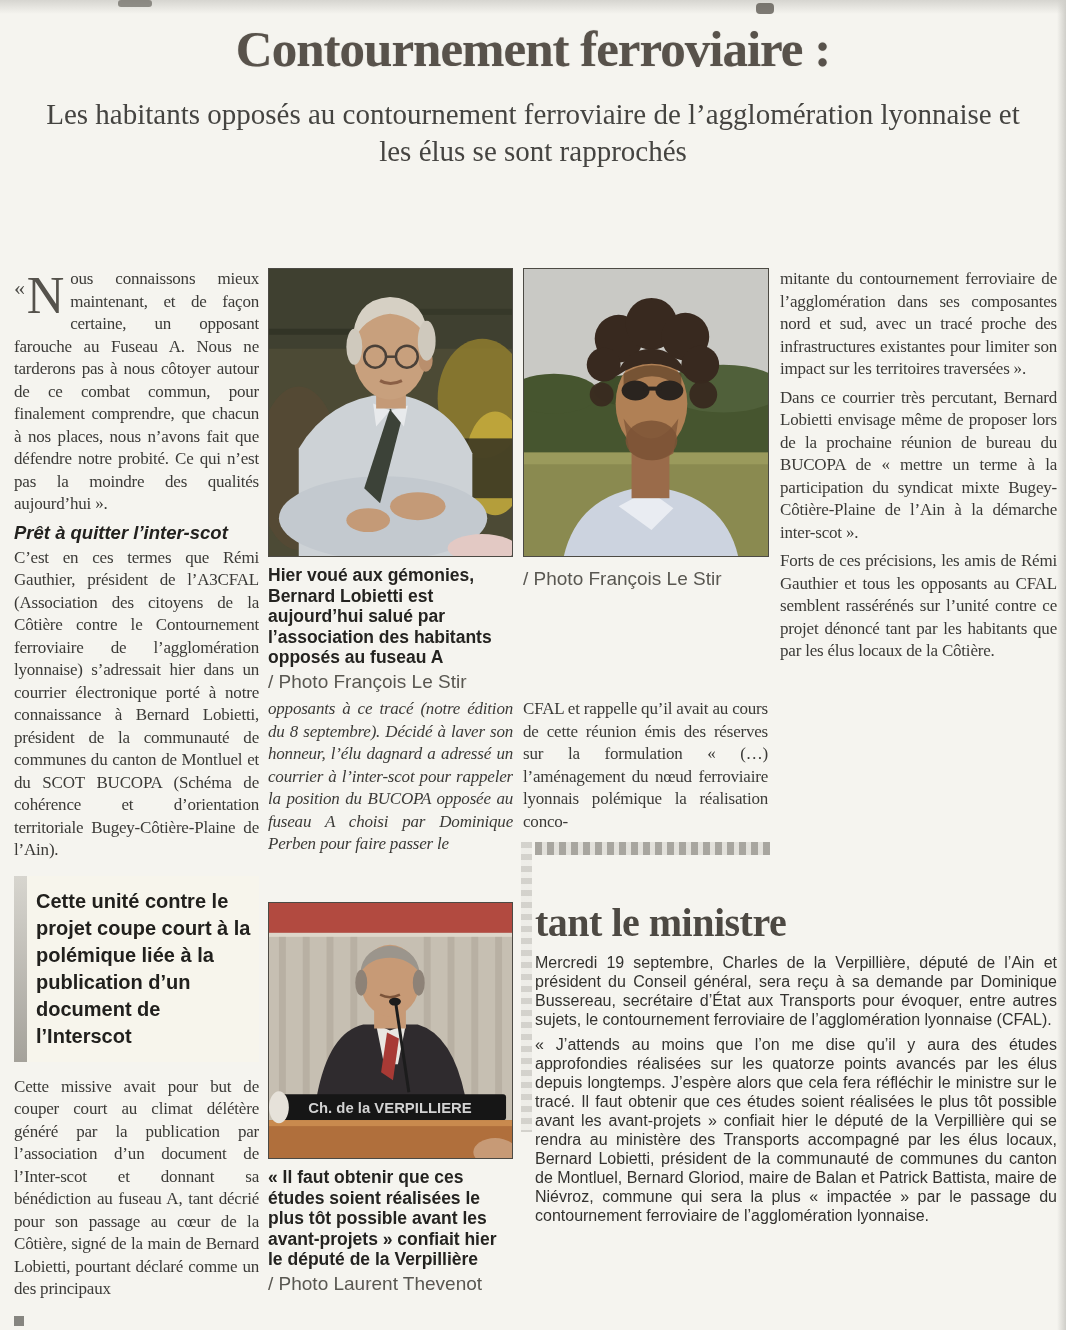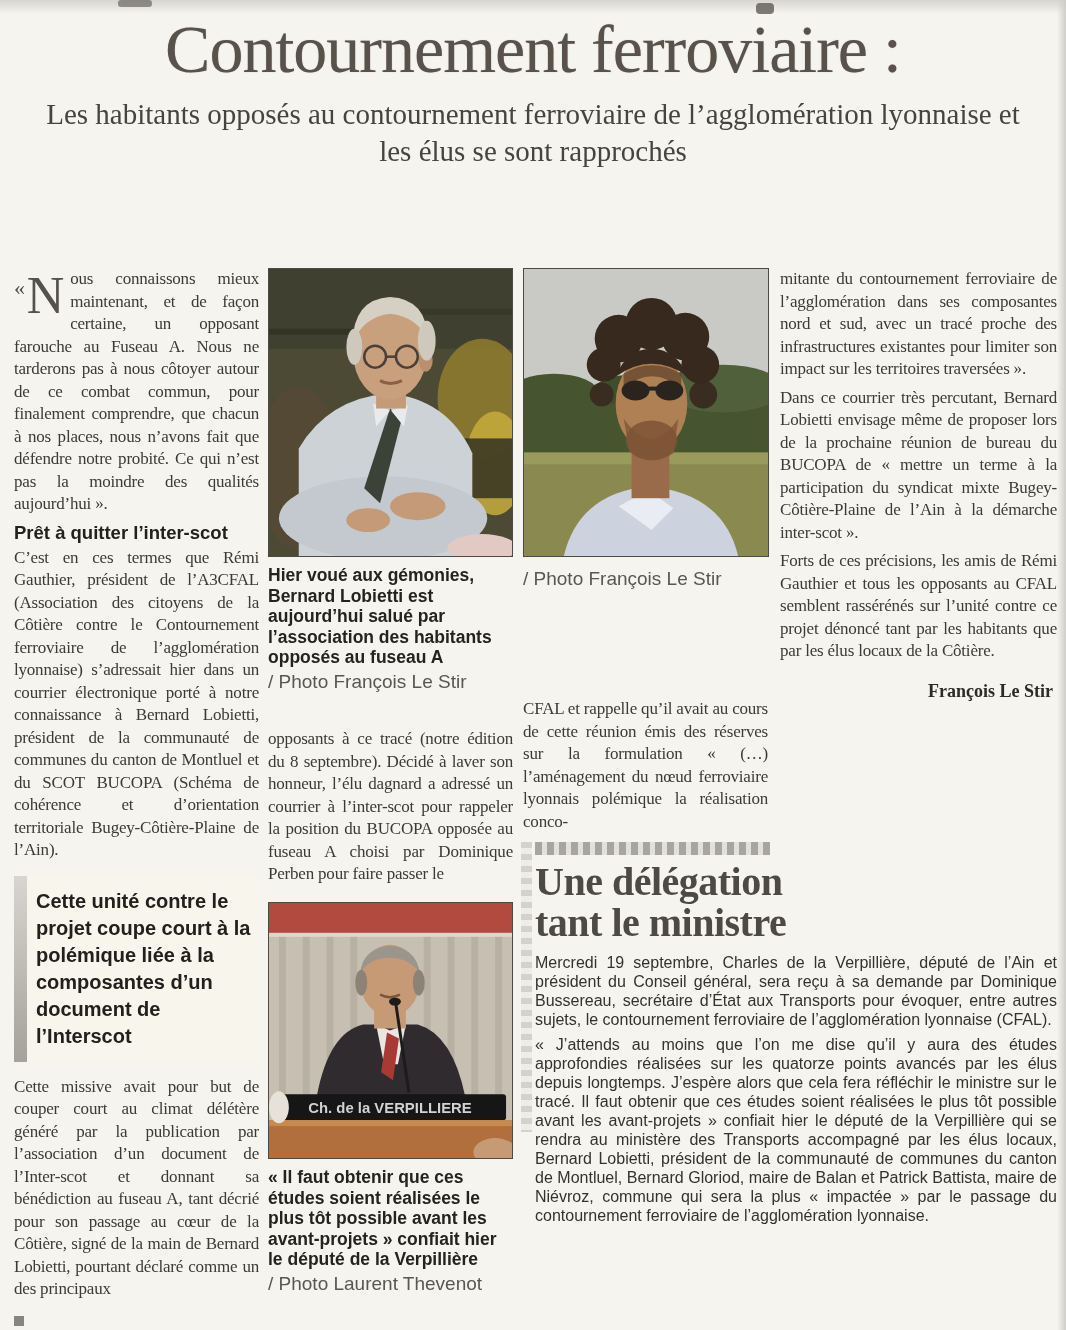--- a/index.html
+++ b/index.html
@@ -23,34 +23,34 @@
     background:linear-gradient(#d6d5d0,rgba(214,213,208,0));}
   .edge-right{position:absolute;right:0;top:0;width:9px;height:100%;
     background:linear-gradient(to left,#cfcec9,rgba(207,206,201,0));}
   .smudge-a{position:absolute;left:118px;top:0;width:34px;height:7px;background:#6a675f;border-radius:3px;opacity:.7;}
   .smudge-b{position:absolute;left:756px;top:3px;width:18px;height:11px;background:#55524b;border-radius:4px;opacity:.75;}
   .smudge-c{position:absolute;left:14px;top:1316px;width:10px;height:10px;background:#3c3a36;opacity:.6;}
 
   
   .masthead{position:absolute;left:0;top:16px;width:100%;text-align:center;}
   .headline{
-    margin:0;font-weight:400;font-size:68px;line-height:66px;letter-spacing:-1px;
+    margin:0;font-weight:700;font-size:51px;line-height:66px;letter-spacing:-1px;
     color:var(--headline-ink);text-shadow:0 0 1px rgba(88,82,75,.4);
   }
   .standfirst{
     margin:14px auto 0;max-width:990px;font-size:29px;line-height:37px;
     color:#454441;font-weight:400;
   }
 
   
   .body-text{font-size:17px;line-height:22.5px;letter-spacing:-0.2px;text-align:justify;margin:0 0 6px;}
-  .crosshead{font-family:"Liberation Sans",sans-serif;font-size:18.5px;font-weight:700;color:#22211e;margin:4px 0 3px;}
+  .crosshead{font-family:"Liberation Sans",sans-serif;font-size:18.5px;font-weight:700;color:#22211e;margin:4px 0 3px;font-style:italic;}
   .col{position:absolute;overflow:hidden;}
   .col1{left:14px;top:268px;width:245px;height:1062px;}
-  .col2text{left:268px;top:728px;width:245px;height:202px;}
+  .col2text{left:268px;top:698px;width:245px;height:202px;font-style:italic;}
   .col3text{left:523px;top:698px;width:245px;height:150px;}
   .col4{left:780px;top:268px;width:277px;height:578px;}
   .byline{font-weight:700;font-size:18px;text-align:right;margin:18px 4px 0 0;color:#2c2b28;}
 
   
   .dcwrap{float:left;line-height:1;margin:2px 6px 0 0;}
   .oq{font-size:22px;vertical-align:18px;color:#4c4b47;margin-right:2px;}
   .dc{font-size:52px;font-weight:400;color:#55524c;}
 
   
@@ -103,21 +103,21 @@
   </header>
 
   <div class="col col1">
     <p class="body-text">
       <span class="dcwrap"><span class="oq">«</span><span class="dc">N</span></span><span>ous connaissons mieux maintenant, et de façon certaine, un opposant farouche au Fuseau A. Nous ne tarderons pas à nous côtoyer autour de ce combat commun, pour finalement comprendre, que chacun à nos places, nous n’avons fait que défendre notre probité. Ce qui n’est pas la moindre des qualités aujourd’hui ».</span>
     </p>
     <h3 class="crosshead">Prêt à quitter l’inter-scot</h3>
     <p class="body-text">C’est en ces termes que Rémi Gauthier, président de l’A3CFAL (Association des citoyens de la Côtière contre le Contournement ferroviaire de l’agglomération lyonnaise) s’adressait hier dans un courrier électronique porté à notre connaissance à Bernard Lobietti, président de la communauté de communes du canton de Montluel et du SCOT BUCOPA (Schéma de cohérence et d’orientation territoriale Bugey-Côtière-Plaine de l’Ain).</p>
     <div class="pullquote">
       <div class="pq-bar"></div>
-      <p>Cette unité contre le projet coupe court à la polémique liée à la composantes d’un document de l’Interscot</p>
+      <p>Cette unité contre le projet coupe court à la polémique liée à la publication d’un document de l’Interscot</p>
     </div>
     <p class="body-text">Cette missive avait pour but de couper court au climat délétère généré par la publication par l’association d’un document de l’Inter-scot et donnant sa bénédiction au fuseau A, tant décrié pour son passage au cœur de la Côtière, signé de la main de Bernard Lobietti, pourtant déclaré comme un des principaux</p>
   </div>
 
   <figure class="photo photo1">
     <svg viewBox="0 0 245 288" preserveAspectRatio="none">
       <rect width="245" height="288" fill="#4c4a35"></rect>
       <rect width="245" height="80" fill="#3f4030"></rect>
       <rect x="0" y="60" width="100" height="6" fill="#2e2f22" opacity="0.7"></rect>
       <rect x="150" y="40" width="95" height="6" fill="#2e2f22" opacity="0.5"></rect>
@@ -188,21 +188,20 @@
   </figcaption>
 
   <div class="col col3text">
     <p class="body-text">CFAL et rappelle qu’il avait au cours de cette réunion émis des réserves sur la formulation « (…) l’aménagement du nœud ferroviaire lyonnais polémique la réalisation conco-</p>
   </div>
 
   <div class="col col4">
     <p class="body-text">mitante du contournement ferroviaire de l’agglomération dans ses composantes nord et sud, avec un tracé proche des infrastructures existantes pour limiter son impact sur les territoires traversées ».</p>
     <p class="body-text">Dans ce courrier très percutant, Bernard Lobietti envisage même de proposer lors de la prochaine réunion de bureau du BUCOPA de « mettre un terme à la participation du syndicat mixte Bugey-Côtière-Plaine de l’Ain à la démarche inter-scot ».</p>
     <p class="body-text">Forts de ces précisions, les amis de Rémi Gauthier et tous les opposants au CFAL semblent rassérénés sur l’unité contre ce projet dénoncé tant par les habitants que par les élus locaux de la Côtière.</p>
-    <p class="byline">François Le Stir</p>
   </div>
 
   <figure class="photo photo3">
     <svg viewBox="0 0 245 256" preserveAspectRatio="none">
       <rect width="245" height="256" fill="#c6bfb2"></rect>
       <rect width="245" height="30" fill="#b24a40"></rect>
       <rect y="30" width="245" height="4" fill="#ddd6ca"></rect>
       <g fill="#b3ab9d" opacity="0.7">
         <rect x="10" y="34" width="7" height="160"></rect>
           <rect x="34" y="34" width="7" height="160"></rect>
@@ -234,19 +233,19 @@
   </figure>
   <figcaption class="caption cap3">
     <span class="cap-text">« Il faut obtenir que ces études soient réalisées le plus tôt possible avant les avant-projets » confiait hier le député de la Verpillière</span>
     <span class="credit">/ Photo Laurent Thevenot</span>
   </figcaption>
 
   <section class="delegation">
     <div class="delegation-edge"></div>
     <div class="halftone"></div>
     <h2 class="delegation-title">
-      <span>Une délégation</span><br>
+      <br>
       <span>tant le ministre</span>
     </h2>
     <p class="delegation-body">Mercredi 19 septembre, Charles de la Verpillière, député de l’Ain et président du Conseil général, sera reçu à sa demande par Dominique Bussereau, secrétaire d’État aux Transports pour évoquer, entre autres sujets, le contournement ferroviaire de l’agglomération lyonnaise (CFAL).</p>
     <p class="delegation-body">« J’attends au moins que l’on me dise qu’il y aura des études approfondies réalisées sur les quatorze points avancés par les élus depuis longtemps. J’espère alors que cela fera réfléchir le ministre sur le tracé. Il faut obtenir que ces études soient réalisées le plus tôt possible avant les avant-projets » confiait hier le député de la Verpillière qui se rendra au ministère des Transports accompagné par les élus locaux, Bernard Lobietti, président de la communauté de communes du canton de Montluel, Bernard Gloriod, maire de Balan et Patrick Battista, maire de Niévroz, commune qui sera la plus « impactée » par le passage du contournement ferroviaire de l’agglomération lyonnaise.</p>
   </section>
 </div>
 
 </body></html>

